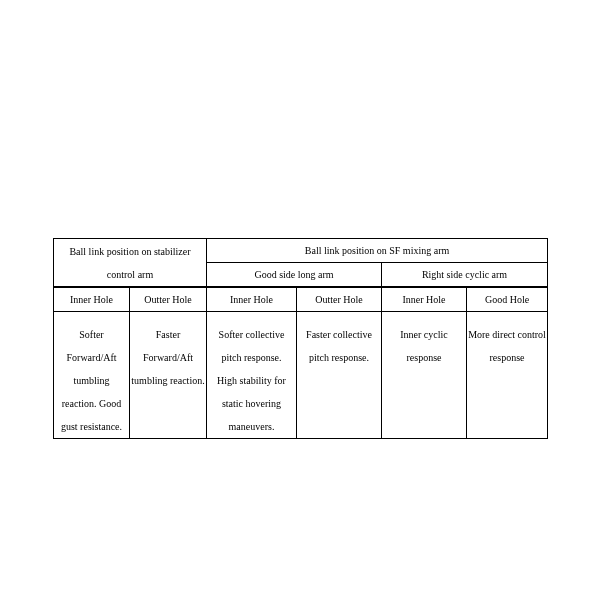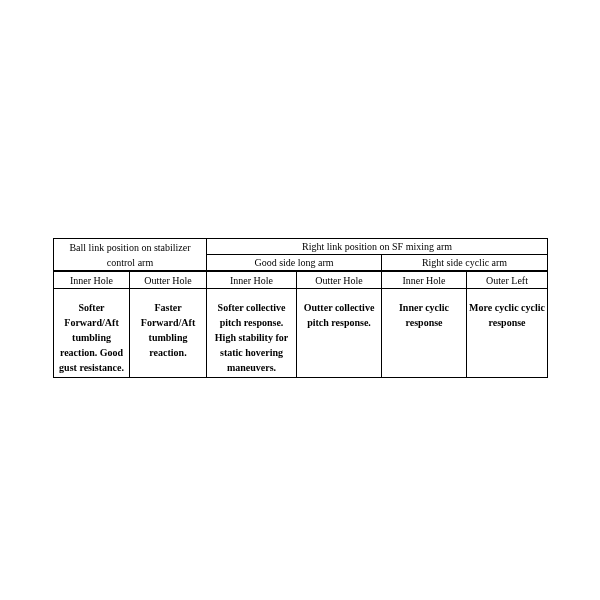--- a/index.html
+++ b/index.html
@@ -23,39 +23,38 @@
   table.spec{
     position:absolute;
     left:53px;top:238px;
     width:494px;
     border-collapse:collapse;
     table-layout:fixed;
   }
   table.spec td{
     border:1px solid var(--line);
     font-size:10px;
-    line-height:15px;
+    line-height:23px;
     text-align:center;
     vertical-align:middle;
     white-space:pre-line;
     padding:0 1px;
     overflow:hidden;
   }
   tr.group-row td{height:13px;}
   tr.side-row td{height:14px;}
   tr.hole-row td{
     height:16px;
     border-top:2px solid var(--line);
     text-align:center;
   }
   tr.effect-row td{
     height:77px;
     vertical-align:top;
     padding-top:11px;
-    font-weight:bold;
   }
 </style>
 </head>
 <body>
 
 <div class="page">
 
   <table class="spec">
     <colgroup>
       <col style="width:76px">
@@ -63,55 +62,55 @@
       <col style="width:90px">
       <col style="width:85px">
       <col style="width:85px">
       <col style="width:81px">
     </colgroup>
     <tbody>
 
       <tr class="group-row">
         <td colspan="2" rowspan="2">Ball link position on stabilizer
 control arm</td>
-        <td colspan="4">Right link position on SF mixing arm</td>
+        <td colspan="4">Ball link position on SF mixing arm</td>
       </tr>
 
       <tr class="side-row">
         <td colspan="2">Good side long arm</td>
         <td colspan="2">Right side cyclic arm</td>
       </tr>
 
       <tr class="hole-row">
         <td>Inner Hole</td>
         <td>Outter Hole</td>
         <td>Inner Hole</td>
         <td>Outter Hole</td>
         <td>Inner Hole</td>
-        <td>Outer Left</td>
+        <td>Good Hole</td>
       </tr>
 
       <tr class="effect-row">
         <td>Softer
 Forward/Aft
 tumbling
 reaction. Good
 gust resistance.</td>
         <td>Faster
 Forward/Aft
 tumbling reaction.</td>
         <td>Softer collective
 pitch response.
 High stability for
 static hovering
 maneuvers.</td>
-        <td>Outter collective
+        <td>Faster collective
 pitch response.</td>
         <td>Inner cyclic
 response</td>
-        <td>More cyclic cyclic
+        <td>More direct control
 response</td>
       </tr>
 
     </tbody>
   </table>
 
 </div>
 
 </body></html>

